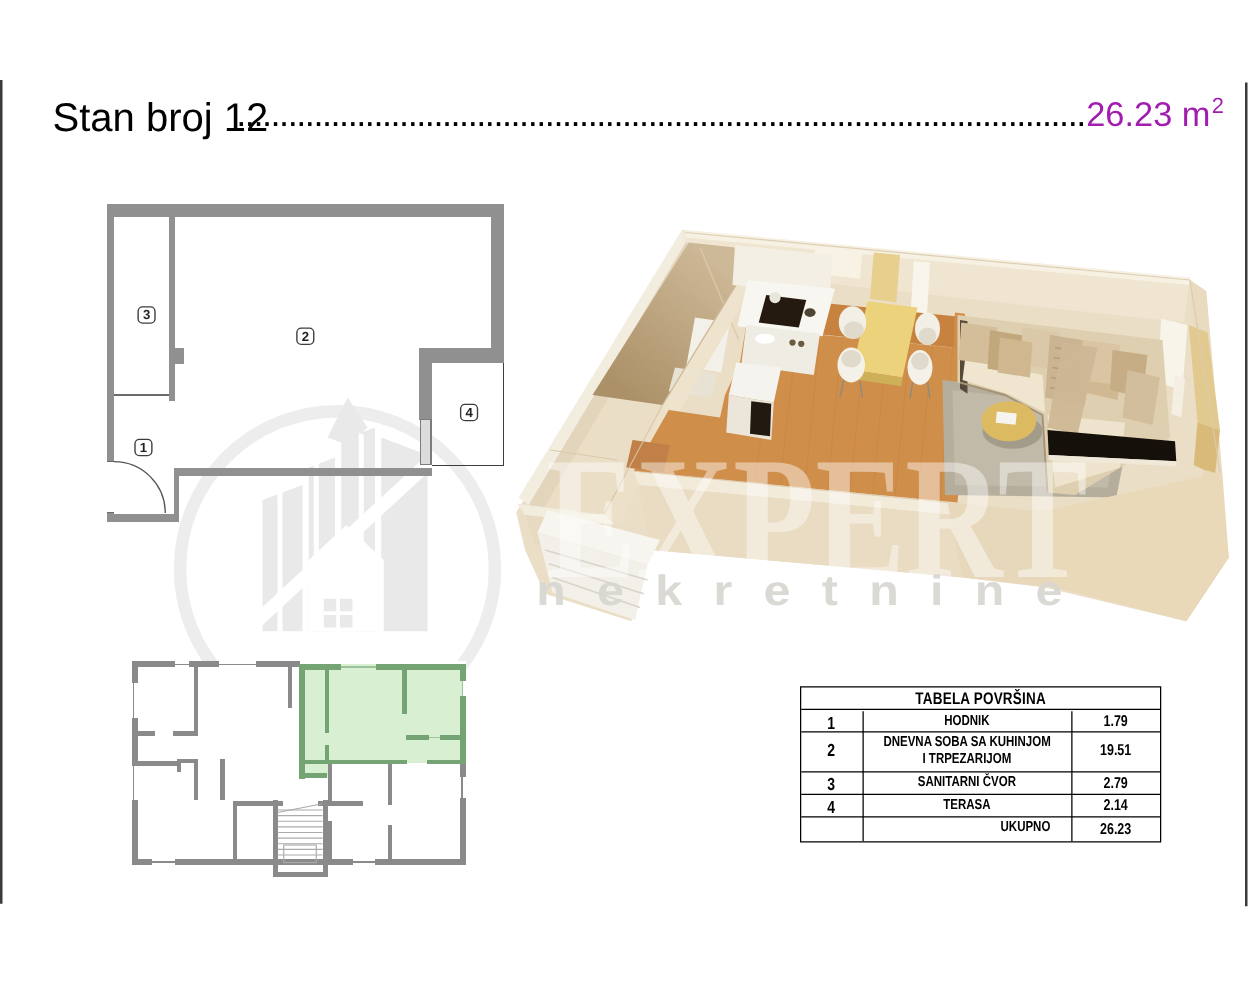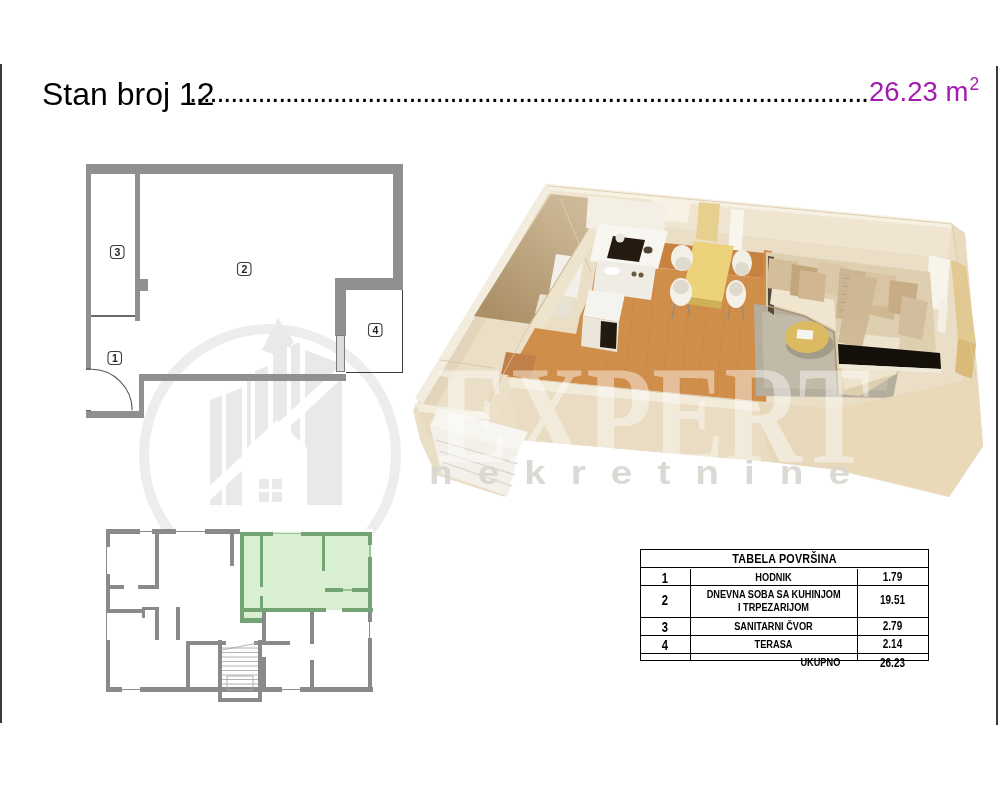--- a/index.html
+++ b/index.html
@@ -5,21 +5,21 @@
   html,body{margin:0;padding:0;width:1000px;height:800px;background:#fff;overflow:hidden}
   *{box-sizing:border-box}
   body{font-family:"Liberation Sans",sans-serif;position:relative}
   #frame-l{position:absolute;left:0;top:64px;width:2px;height:659px;background:#3a3a3a}
   #frame-r{position:absolute;left:996px;top:66px;width:2px;height:659px;background:#3a3a3a}
   #title{position:absolute;left:42px;top:76px;font-size:32px;color:#000000;white-space:nowrap}
   #dots{position:absolute;left:189px;top:76px;width:678px;height:33px;overflow:hidden;font-size:29px;letter-spacing:-1.2px;color:#000}
   #area{position:absolute;left:869px;top:75px;font-size:27.5px;color:#a21caf;white-space:nowrap}
   #area sup{font-size:17.5px;position:relative;top:-1px;left:1px}
   
-  #tbl{position:absolute;left:640px;top:549px;width:289px;height:112px;border:1.6px solid #000;font-family:"Liberation Sans",sans-serif}
+  #tbl{position:absolute;left:640px;top:549px;width:289px;height:125px;border:1.6px solid #000;font-family:"Liberation Sans",sans-serif}
   #tbl .row{position:absolute;left:0;width:100%;border-top:1.4px solid #000}
   #tbl .c1{position:absolute;top:18.5px;bottom:0;left:48.7px;width:0;border-left:1.4px solid #000}
   #tbl .c2{position:absolute;top:18.5px;bottom:0;left:216px;width:0;border-left:1.4px solid #000}
   .tcell{position:absolute;font-weight:bold;color:#000;text-align:center;transform:scaleX(0.8);transform-origin:center;white-space:nowrap}
 </style>
 </head>
 <body>
 
 <div id="frame-l"></div>
 

